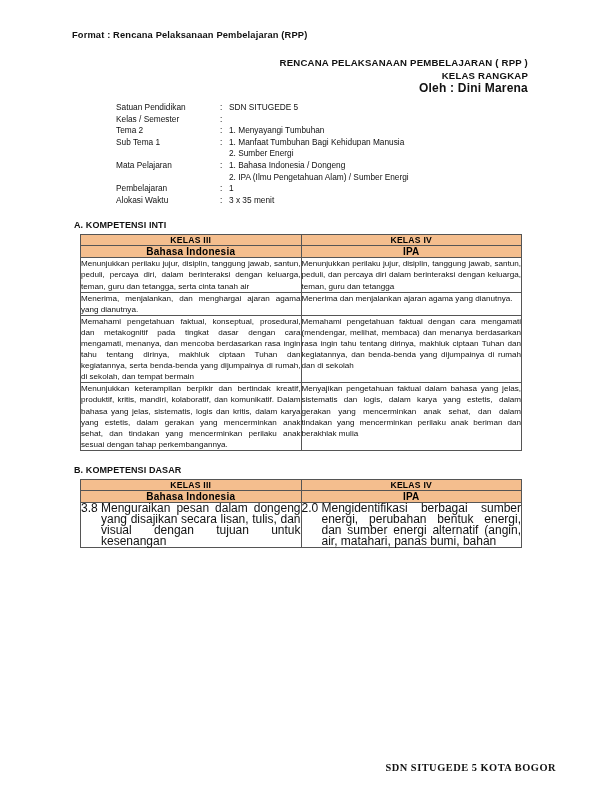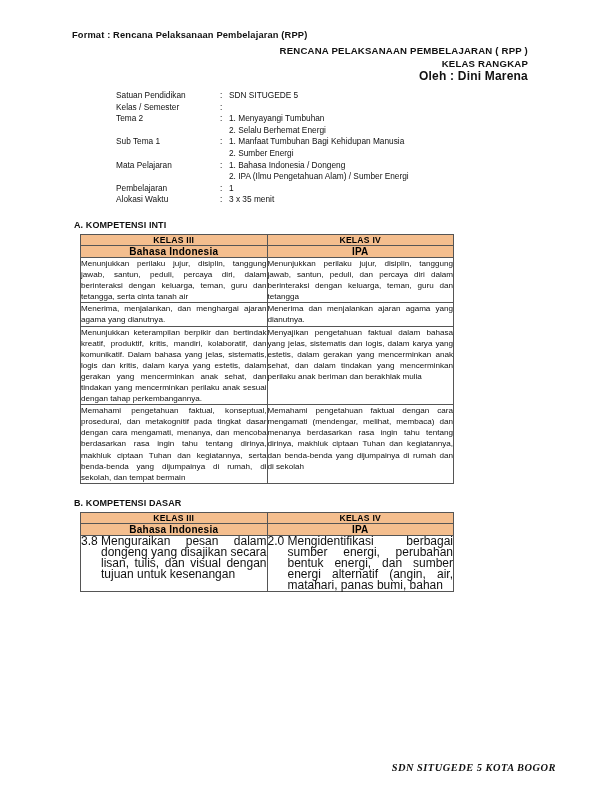--- a/index.html
+++ b/index.html
@@ -21,21 +21,21 @@
     height: 800px;
     box-sizing: border-box;
     padding: 30px 72px 0 72px;
   }
 
   
   .format-line {
     font-size: 9.3px;
     font-weight: bold;
     letter-spacing: 0.15px;
-    margin: 0 0 4px 0;
+    margin: 0 0 16px 0;
     white-space: nowrap;
   }
 
   
   .title-block {
     text-align: right;
     margin-bottom: 7px;
   }
   .title-1, .title-2, .title-3 {
     font-weight: bold;
@@ -73,21 +73,21 @@
   
   .section-heading {
     font-size: 9px;
     font-weight: bold;
     letter-spacing: 0.1px;
     margin: 14px 0 4px 2px;
   }
 
   
   .ktable {
-    width: 374px;
+    width: 442px;
     border-collapse: collapse;
     table-layout: fixed;
     border: 1.3px solid #4a4a4a;
     margin-left: 8px;
   }
   .ktable td, .ktable th {
     border: 1px solid #555555;
     padding: 0;
     vertical-align: top;
   }
@@ -144,21 +144,20 @@
   .footer {
     position: absolute;
     right: 44px;
     bottom: 27px;
     font-family: "Liberation Serif", serif;
     font-weight: bold;
     font-size: 10.4px;
     letter-spacing: 0.5px;
     color: #111;
     white-space: nowrap;
-    font-style: italic;
   }
 </style>
 </head>
 <body>
 
 <div class="page">
 
   <div class="format-line">Format :  Rencana Pelaksanaan Pembelajaran (RPP)</div>
 
   <div class="title-block">
@@ -180,21 +179,20 @@
     <div class="meta-row">
       <div class="meta-label">Kelas / Semester</div>
       <div class="meta-colon">:</div>
     </div>
 
     <div class="meta-row">
       <div class="meta-label">Tema 2</div>
       <div class="meta-colon">:</div>
       <div class="meta-values">
         <div class="meta-val">1. Menyayangi Tumbuhan</div>
-        <div class="meta-val">2. Selalu Berhemat Energi</div>
       </div>
     </div>
 
     <div class="meta-row">
       <div class="meta-label">Sub Tema 1</div>
       <div class="meta-colon">:</div>
       <div class="meta-values">
         <div class="meta-val">1. Manfaat Tumbuhan Bagi Kehidupan Manusia</div>
         <div class="meta-val">2. Sumber Energi</div>
       </div>
@@ -245,26 +243,26 @@
       </tr>
       <tr>
         <td class="cell">Menunjukkan perilaku jujur, disiplin, tanggung jawab, santun, peduli, percaya diri, dalam berinteraksi dengan keluarga, teman, guru dan tetangga, serta cinta tanah air</td>
         <td class="cell">Menunjukkan perilaku jujur, disiplin, tanggung jawab, santun, peduli, dan percaya diri dalam berinteraksi dengan keluarga, teman, guru dan tetangga</td>
       </tr>
       <tr>
         <td class="cell">Menerima, menjalankan, dan menghargai ajaran agama yang dianutnya.</td>
         <td class="cell">Menerima dan menjalankan ajaran agama yang dianutnya.</td>
       </tr>
       <tr>
+        <td class="cell">Memahami pengetahuan faktual, konseptual, prosedural, dan metakognitif pada tingkat dasar dengan cara mengamati, menanya, dan mencoba berdasarkan rasa ingin tahu tentang dirinya, makhluk ciptaan Tuhan dan kegiatannya, serta benda-benda yang dijumpainya di rumah, di sekolah, dan tempat bermain</td>
+        <td class="cell">Memahami pengetahuan faktual dengan cara mengamati (mendengar, melihat, membaca) dan menanya berdasarkan rasa ingin tahu tentang dirinya, makhluk ciptaan Tuhan dan kegiatannya, dan benda-benda yang dijumpainya di rumah dan di sekolah</td>
+      </tr>
+      <tr>
         <td class="cell">Menunjukkan keterampilan berpikir dan bertindak kreatif, produktif, kritis, mandiri, kolaboratif, dan komunikatif. Dalam bahasa yang jelas, sistematis, logis dan kritis, dalam karya yang estetis, dalam gerakan yang mencerminkan anak sehat, dan tindakan yang mencerminkan perilaku anak sesuai dengan tahap perkembangannya.</td>
         <td class="cell">Menyajikan pengetahuan faktual dalam bahasa yang jelas, sistematis dan logis, dalam karya yang estetis, dalam gerakan yang mencerminkan anak sehat, dan dalam tindakan yang mencerminkan perilaku anak beriman dan berakhlak mulia</td>
-      </tr>
-      <tr>
-        <td class="cell">Memahami pengetahuan faktual, konseptual, prosedural, dan metakognitif pada tingkat dasar dengan cara mengamati, menanya, dan mencoba berdasarkan rasa ingin tahu tentang dirinya, makhluk ciptaan Tuhan dan kegiatannya, serta benda-benda yang dijumpainya di rumah, di sekolah, dan tempat bermain</td>
-        <td class="cell">Memahami pengetahuan faktual dengan cara mengamati (mendengar, melihat, membaca) dan menanya berdasarkan rasa ingin tahu tentang dirinya, makhluk ciptaan Tuhan dan kegiatannya, dan benda-benda yang dijumpainya di rumah dan di sekolah</td>
       </tr>
     </tbody>
   </table>
 
   <div class="section-heading">B. KOMPETENSI DASAR</div>
 
   <div class="kd-table-wrap">
     <table class="ktable">
       <colgroup>
         <col style="width:50%">

